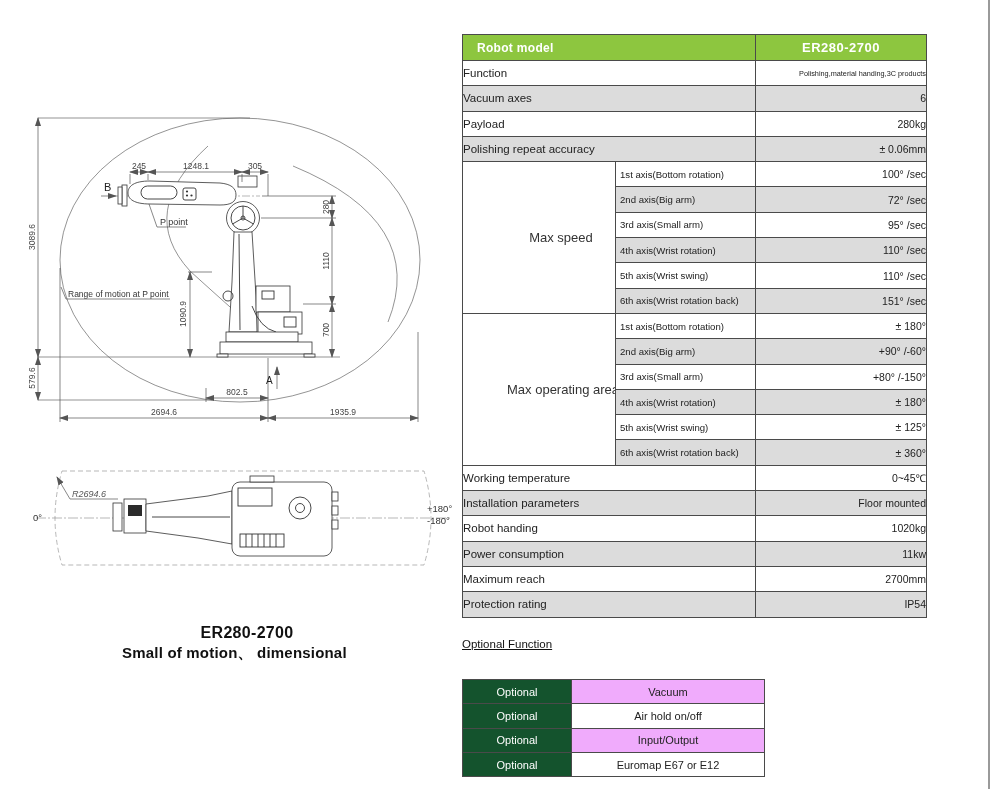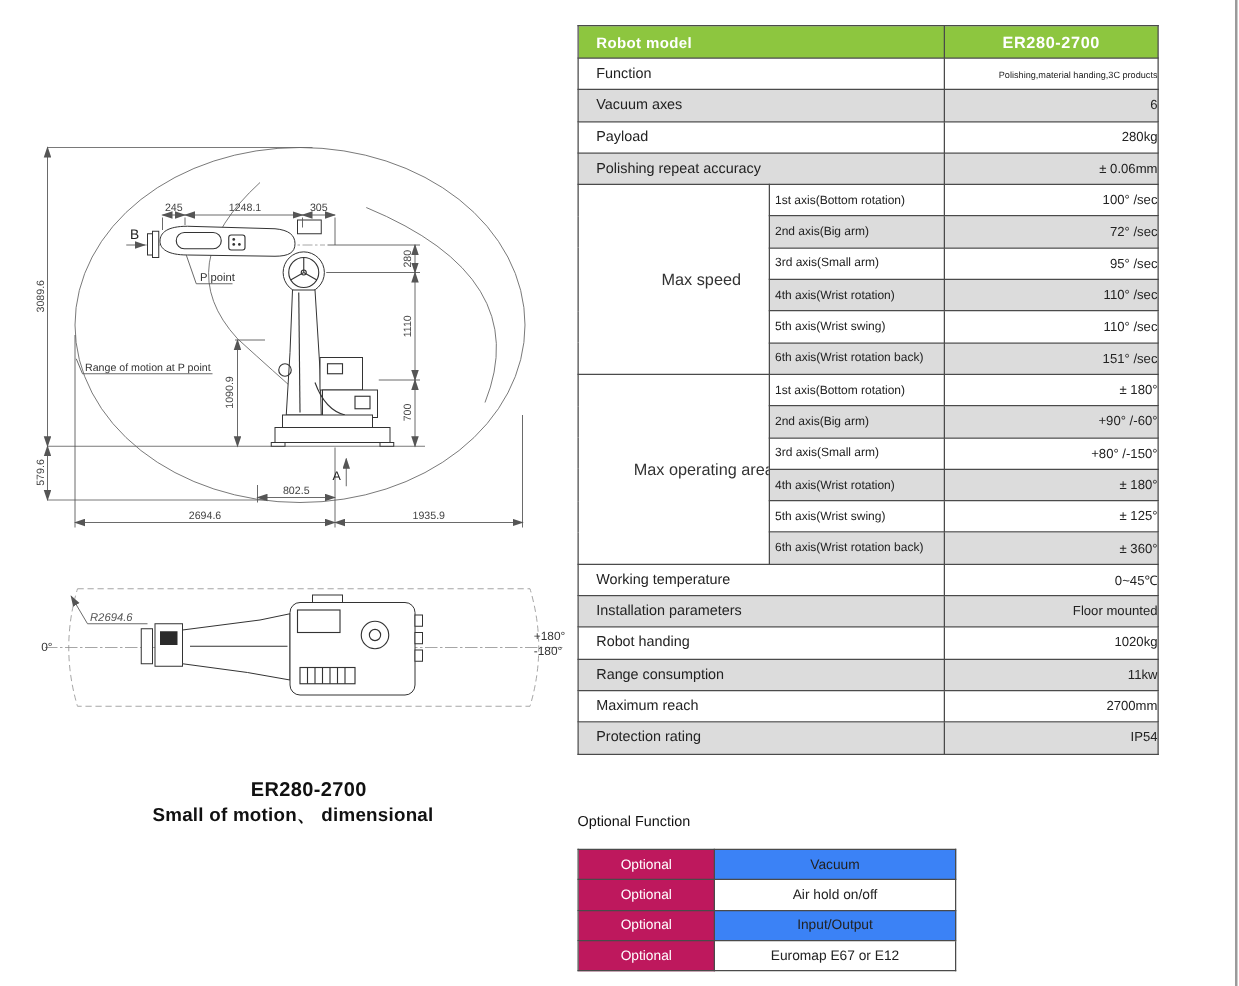--- a/index.html
+++ b/index.html
@@ -4,43 +4,43 @@
 <style>
   * { margin:0; padding:0; box-sizing:border-box; }
   html,body { background:#fff; }
   body {
     width:991px; height:789px; position:relative; overflow:hidden;
     font-family:"Liberation Sans", sans-serif; color:#222;
   }
   .frame-right { position:absolute; top:0; right:1px; width:2px; height:789px; background:#9a9a9a; }
 
   
-  .spec-wrap { position:absolute; left:462px; top:20px; }
+  .spec-wrap { position:absolute; left:462px; top:34px; }
   table.spec { border-collapse:collapse; table-layout:fixed; width:464px; }
   table.spec td {
     border:1px solid #4a4a4a; height:25.3px; overflow:hidden; white-space:nowrap;
     font-size:10.5px; color:#222; vertical-align:middle;
   }
   table.spec tr.hdr td { background:#8dc63f; color:#fff; font-weight:bold; height:26px; }
   table.spec td.h-lab { text-align:left; padding-left:14px; font-size:12px; letter-spacing:.3px; }
   table.spec td.h-val { text-align:center; font-size:13px; letter-spacing:.5px; }
-  table.spec td.lab { text-align:left; padding-left:14px; font-size:11.5px; }
+  table.spec td.lab { text-align:left; font-size:11.5px; }
   table.spec td.sub { text-align:left; padding-left:4px; font-size:9.6px; }
   table.spec td.val { text-align:right; }
   table.spec td.small { font-size:7.3px; }
   table.spec td.group { text-align:center; font-size:13px; background:#fff; color:#333;padding-left:44px; }
   table.spec td.shade { background:#dcdcdc; }
 
   
-  .opt-title { position:absolute; left:462px; top:652px; font-size:11.5px; color:#111; }
+  .opt-title { position:absolute; left:462px; top:638px; font-size:11.5px; color:#111;text-decoration:underline; }
   .opt-wrap { position:absolute; left:462px; top:679px; }
   table.opt { border-collapse:collapse; table-layout:fixed; width:302px; }
   table.opt td { border:1px solid #4a4a4a; height:24.3px; font-size:11px; text-align:center; vertical-align:middle; }
-  table.opt td.g { background:#be185d; color:#fff; }
-  table.opt td.shade { background:#3b82f6; }
+  table.opt td.g { background:#14532d; color:#fff; }
+  table.opt td.shade { background:#f0abfc; }
 
   
   .caption { position:absolute; left:122px; top:624px; width:300px; font-weight:bold; color:#111; }
   .caption .l1 { text-align:center; font-size:16px; letter-spacing:.3px; margin-bottom:3px; width:250px; }
   .caption .l2, .caption .l3 { font-size:15px; line-height:16.5px; letter-spacing:.2px; }
 
   
   .diagram { position:absolute; left:0; top:100px; }
   svg text { font-family:"Liberation Sans", sans-serif; }
   .dimtxt { fill:#444; font-size:8.5px; }
@@ -139,21 +139,21 @@
         </tr>
         <tr>
           <td class="lab shade" colspan="2">Installation parameters</td>
           <td class="val shade">Floor mounted</td>
         </tr>
         <tr>
           <td class="lab" colspan="2">Robot handing</td>
           <td class="val">1020kg</td>
         </tr>
         <tr>
-          <td class="lab shade" colspan="2">Range consumption</td>
+          <td class="lab shade" colspan="2">Power consumption</td>
           <td class="val shade">11kw</td>
         </tr>
         <tr>
           <td class="lab" colspan="2">Maximum reach</td>
           <td class="val">2700mm</td>
         </tr>
         <tr>
           <td class="lab shade" colspan="2">Protection rating</td>
           <td class="val shade">IP54</td>
         </tr>

